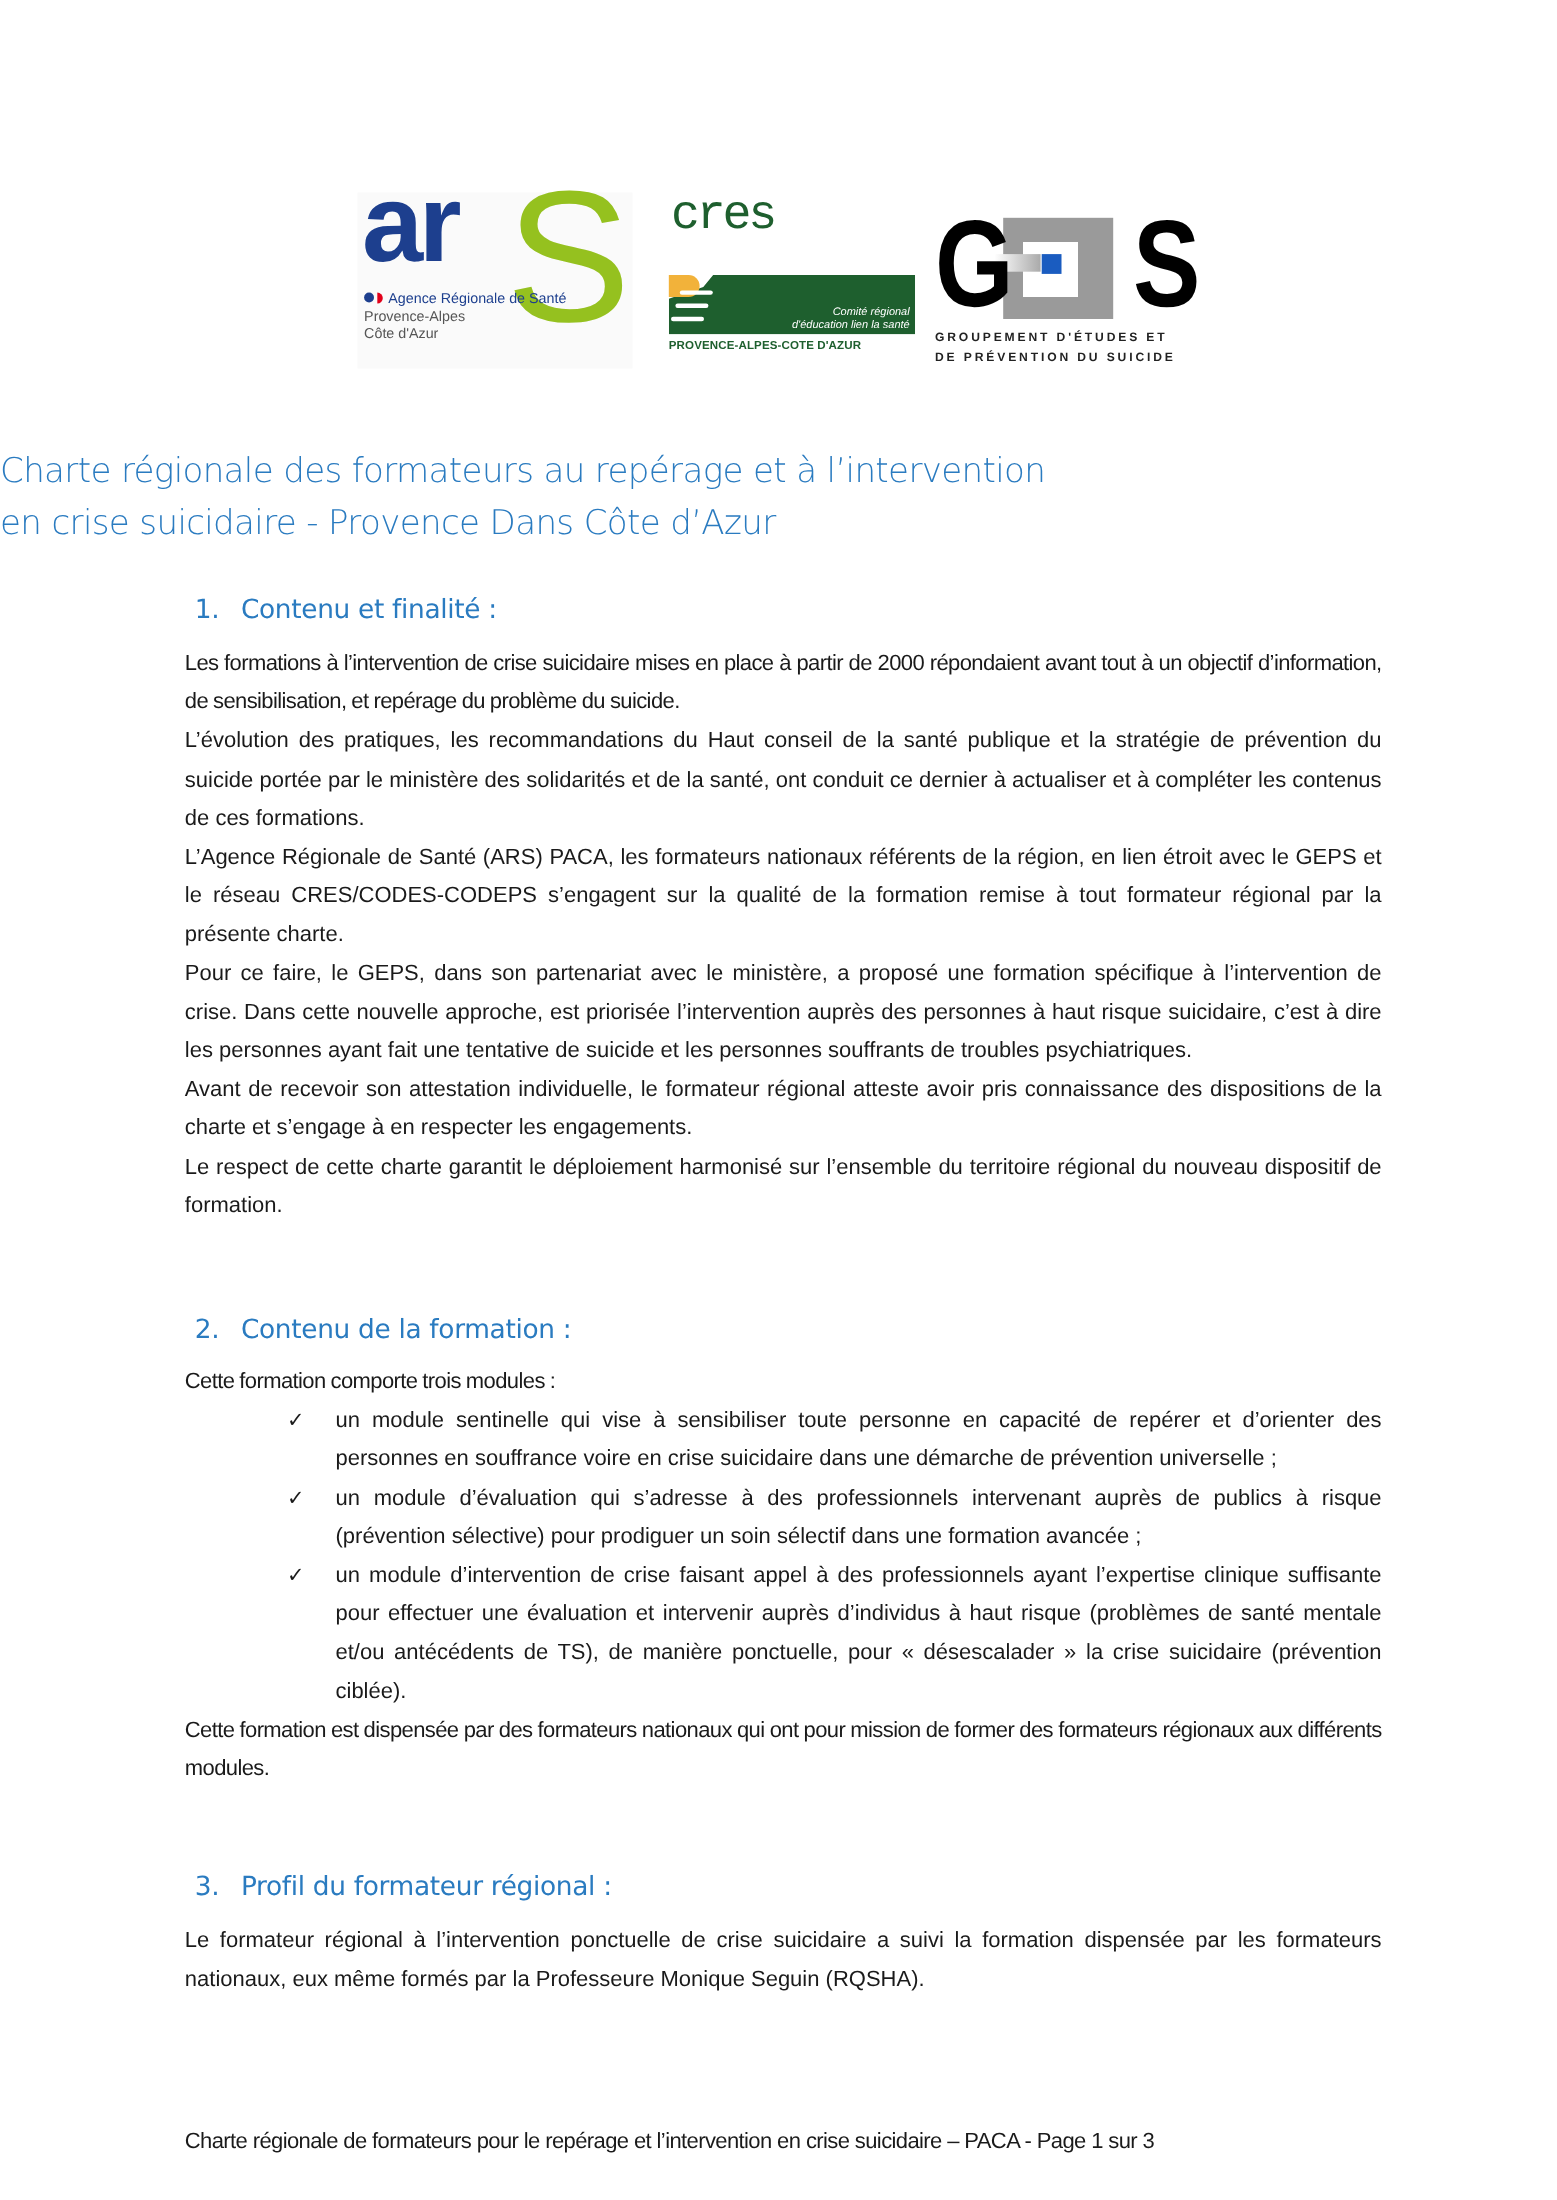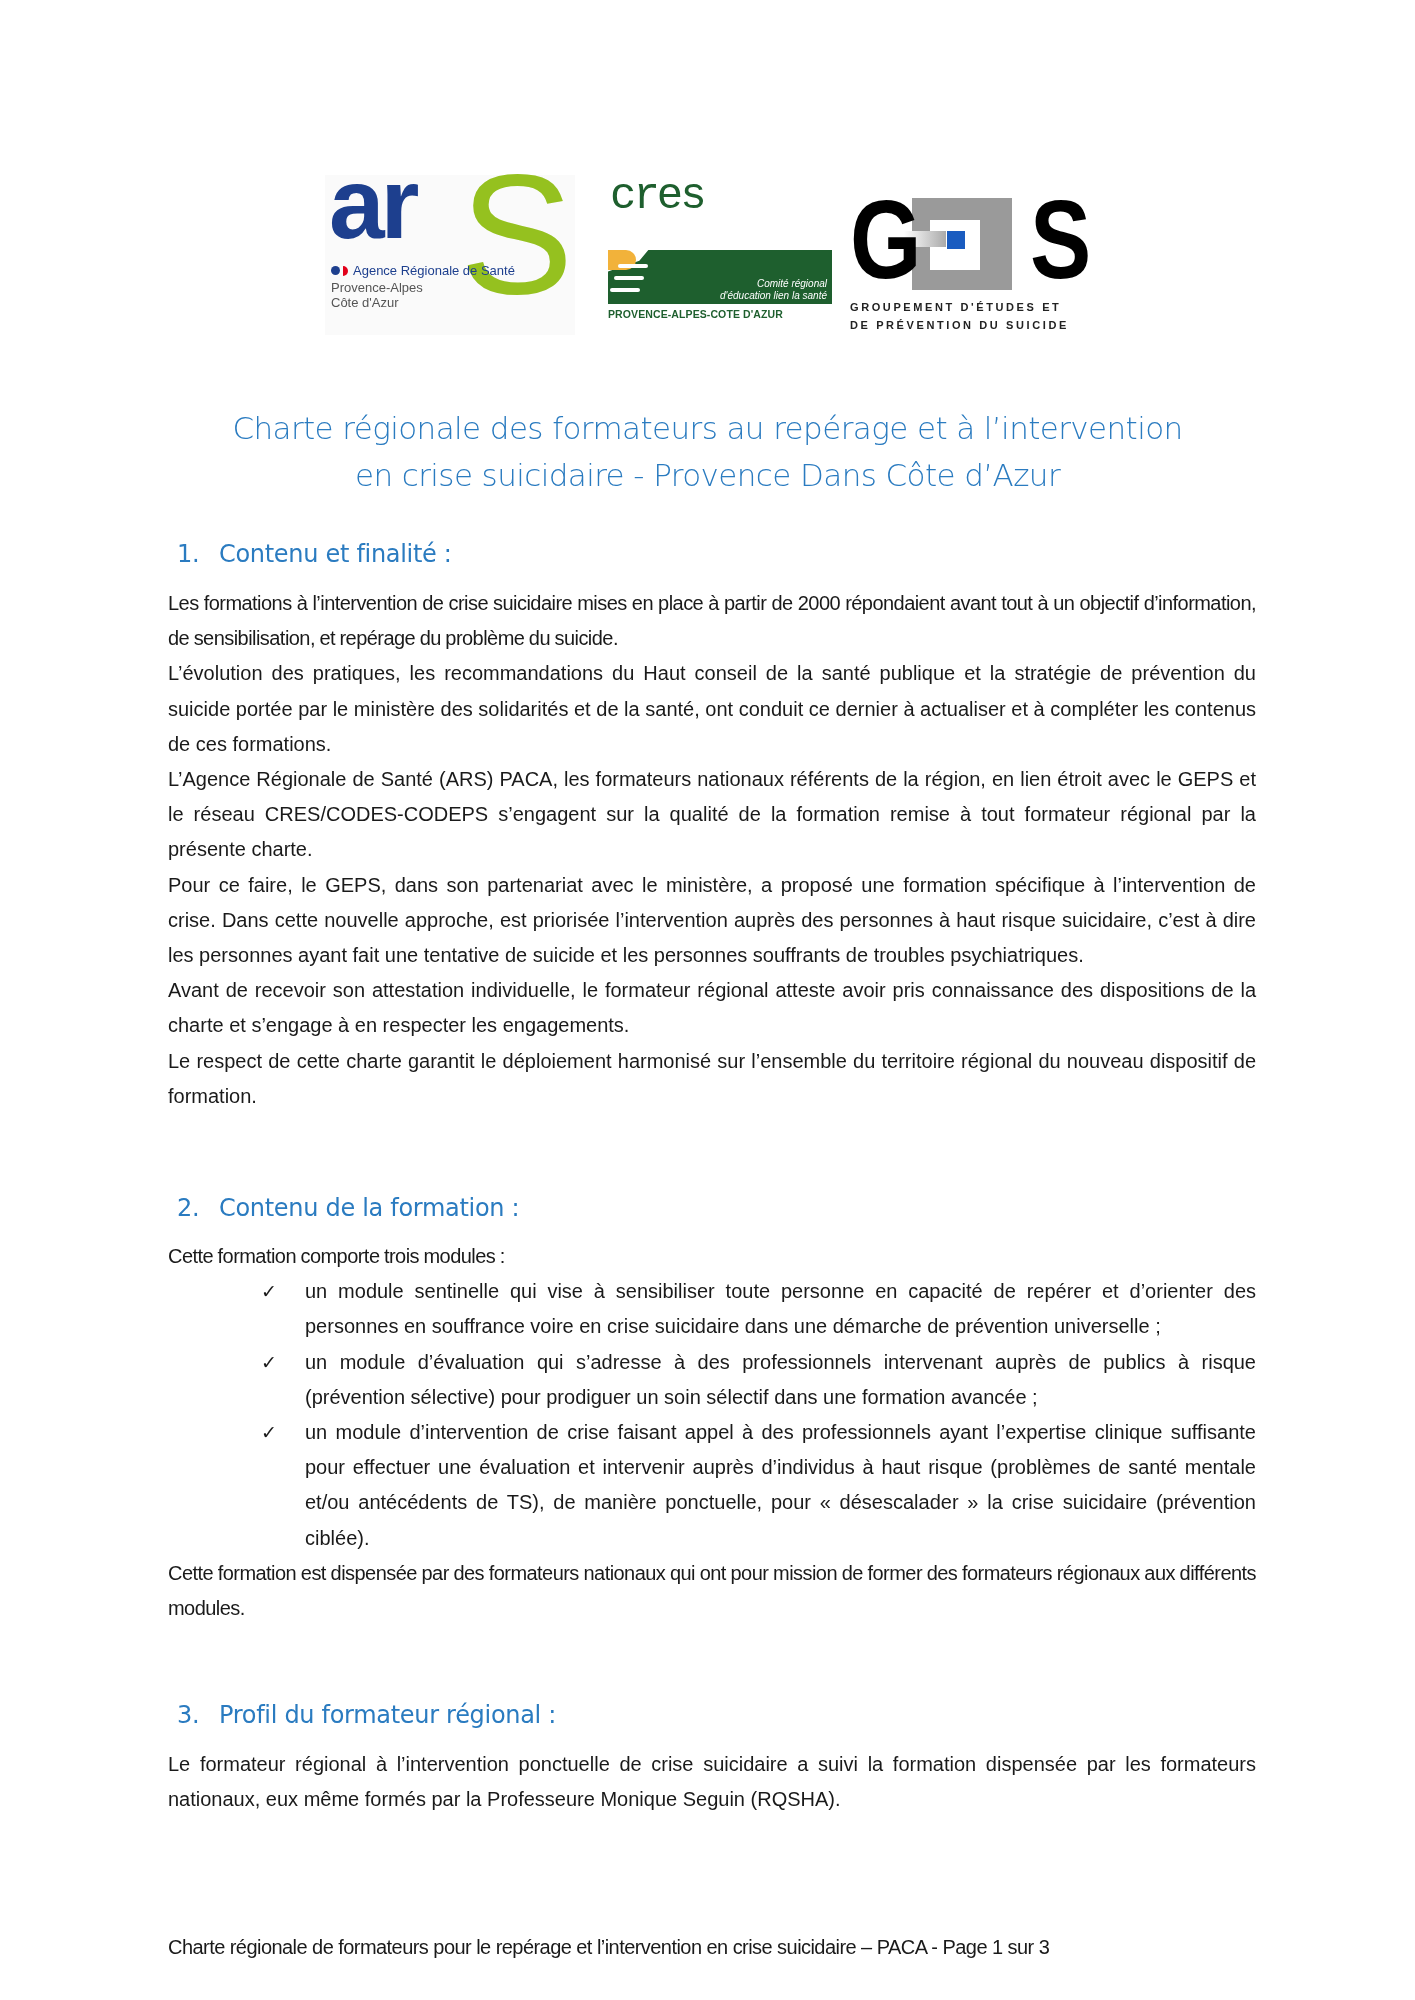--- a/index.html
+++ b/index.html
@@ -190,21 +190,21 @@
       line-height: 18px;
       color: #222;
       white-space: nowrap;
     }
 
     
     .title {
       position: absolute;
       left: 0; top: 405px;
       width: 1415px;
-      text-align: center;
+      text-align: left;
       color: #2a7bc0;
       font-family: "DejaVu Sans", sans-serif;
       font-weight: 300;
       font-size: 31px;
       line-height: 47px;
       letter-spacing: -0.6px;
     }
     .title span { display: block; }
 
     

